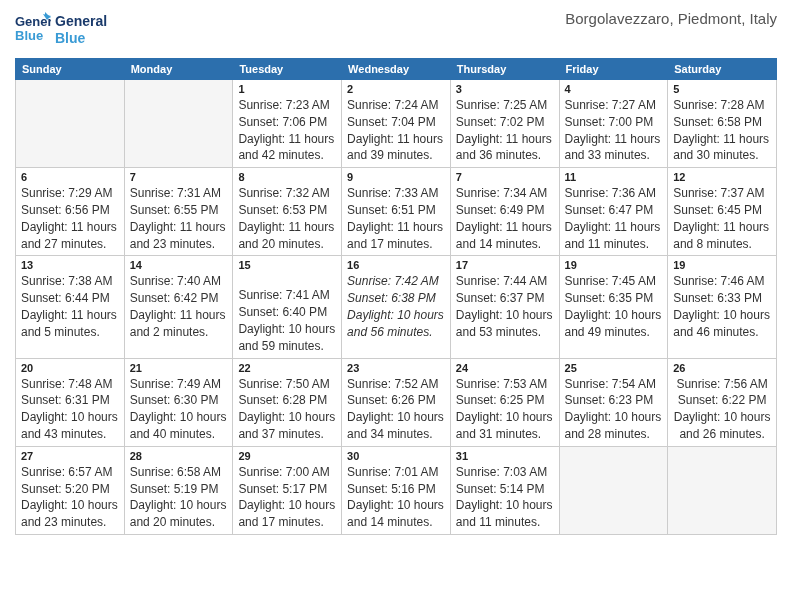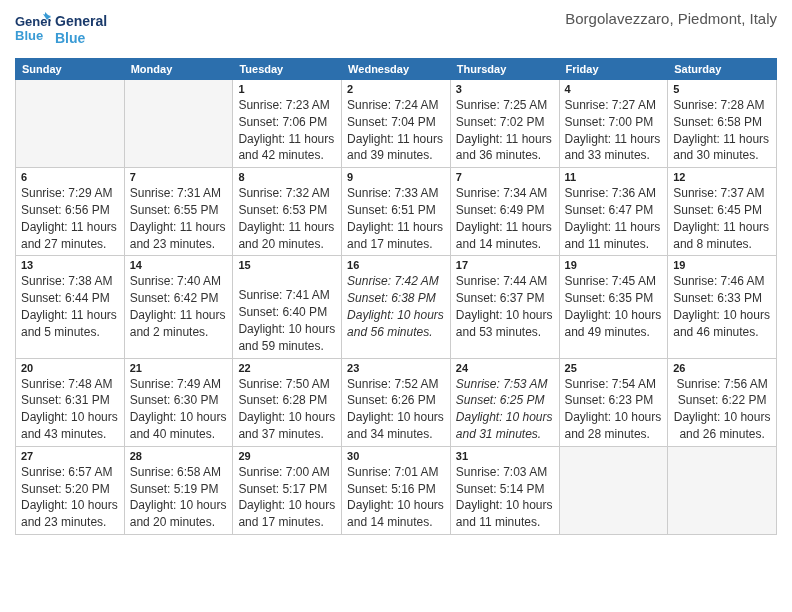--- a/index.html
+++ b/index.html
@@ -251,21 +251,21 @@
 Daylight: 10 hours and 37 minutes.</div>
           </td>
           <td>
             <span class="day-num">23</span>
             <div class="day-info" style="white-space: pre-line;">Sunrise: 7:52 AM
 Sunset: 6:26 PM
 Daylight: 10 hours and 34 minutes.</div>
           </td>
           <td>
             <span class="day-num">24</span>
-            <div class="day-info" style="white-space: pre-line; font-style: italic;">Sunrise: 7:53 AM
+            <div class="day-info" style="white-space: pre-line;">Sunrise: 7:53 AM
 Sunset: 6:25 PM
 Daylight: 10 hours and 31 minutes.</div>
           </td>
           <td>
             <span class="day-num">25</span>
             <div class="day-info" style="white-space: pre-line;">Sunrise: 7:54 AM
 Sunset: 6:23 PM
 Daylight: 10 hours and 28 minutes.</div>
           </td>
           <td>

